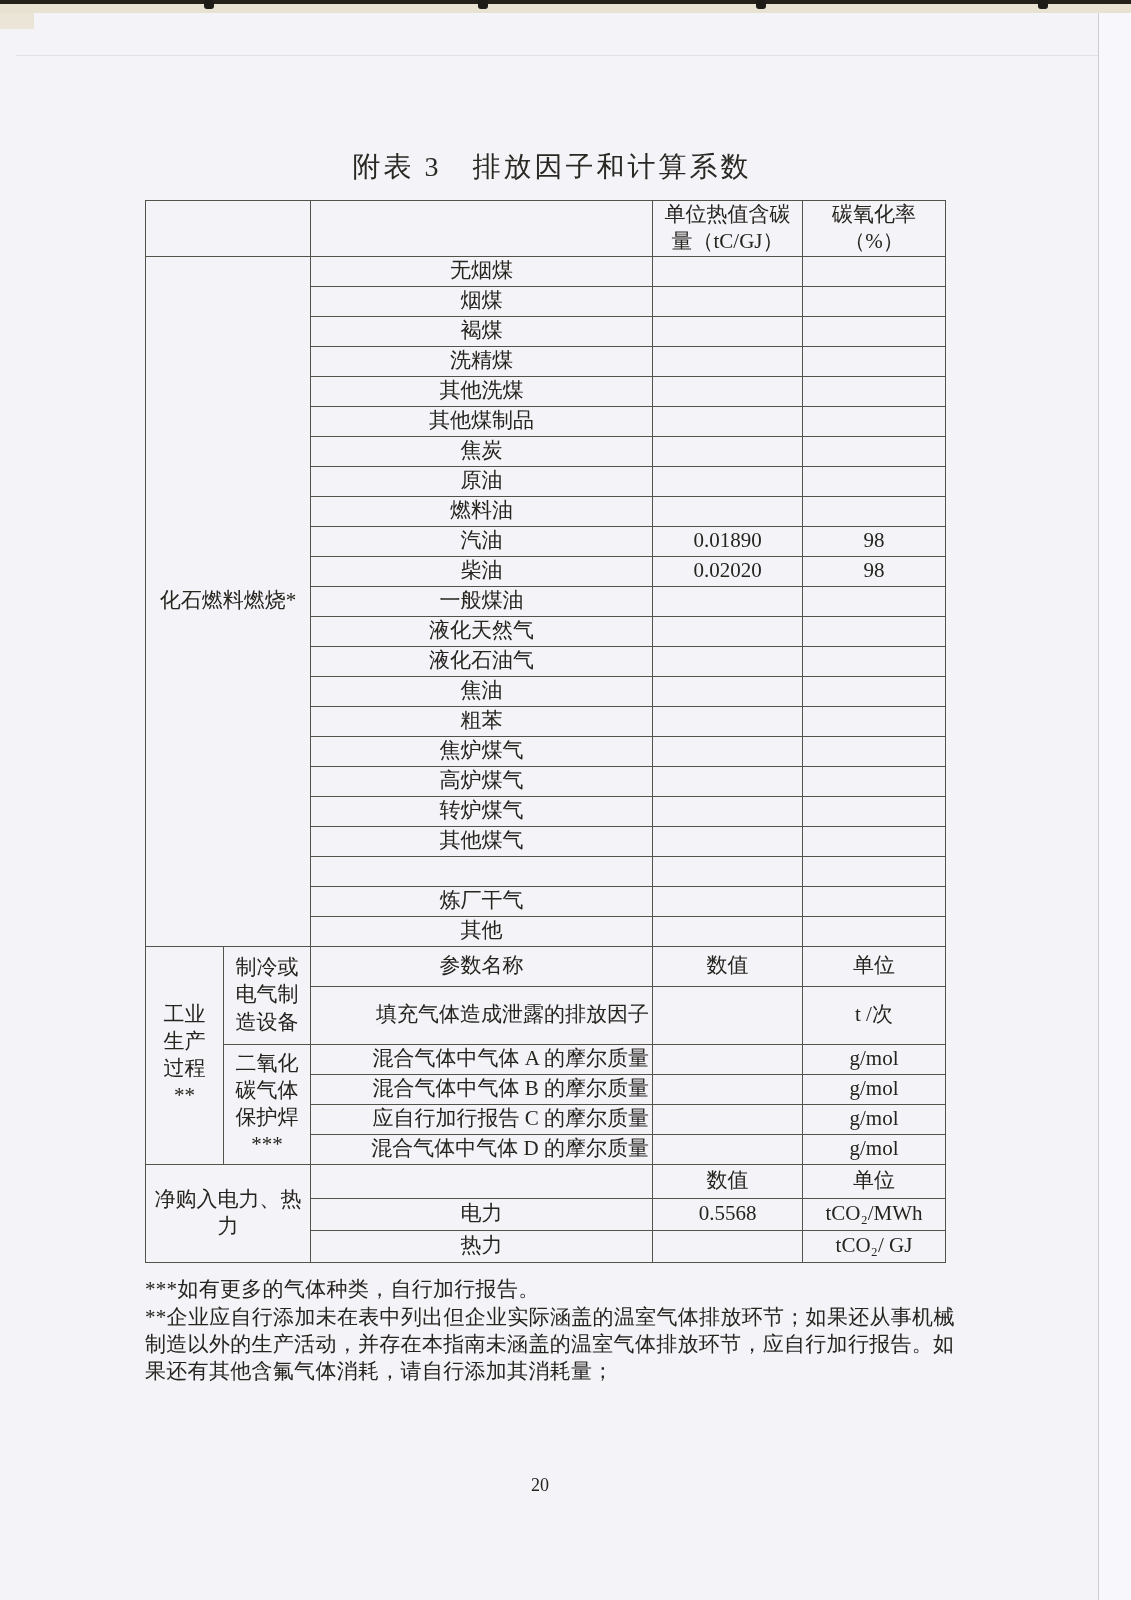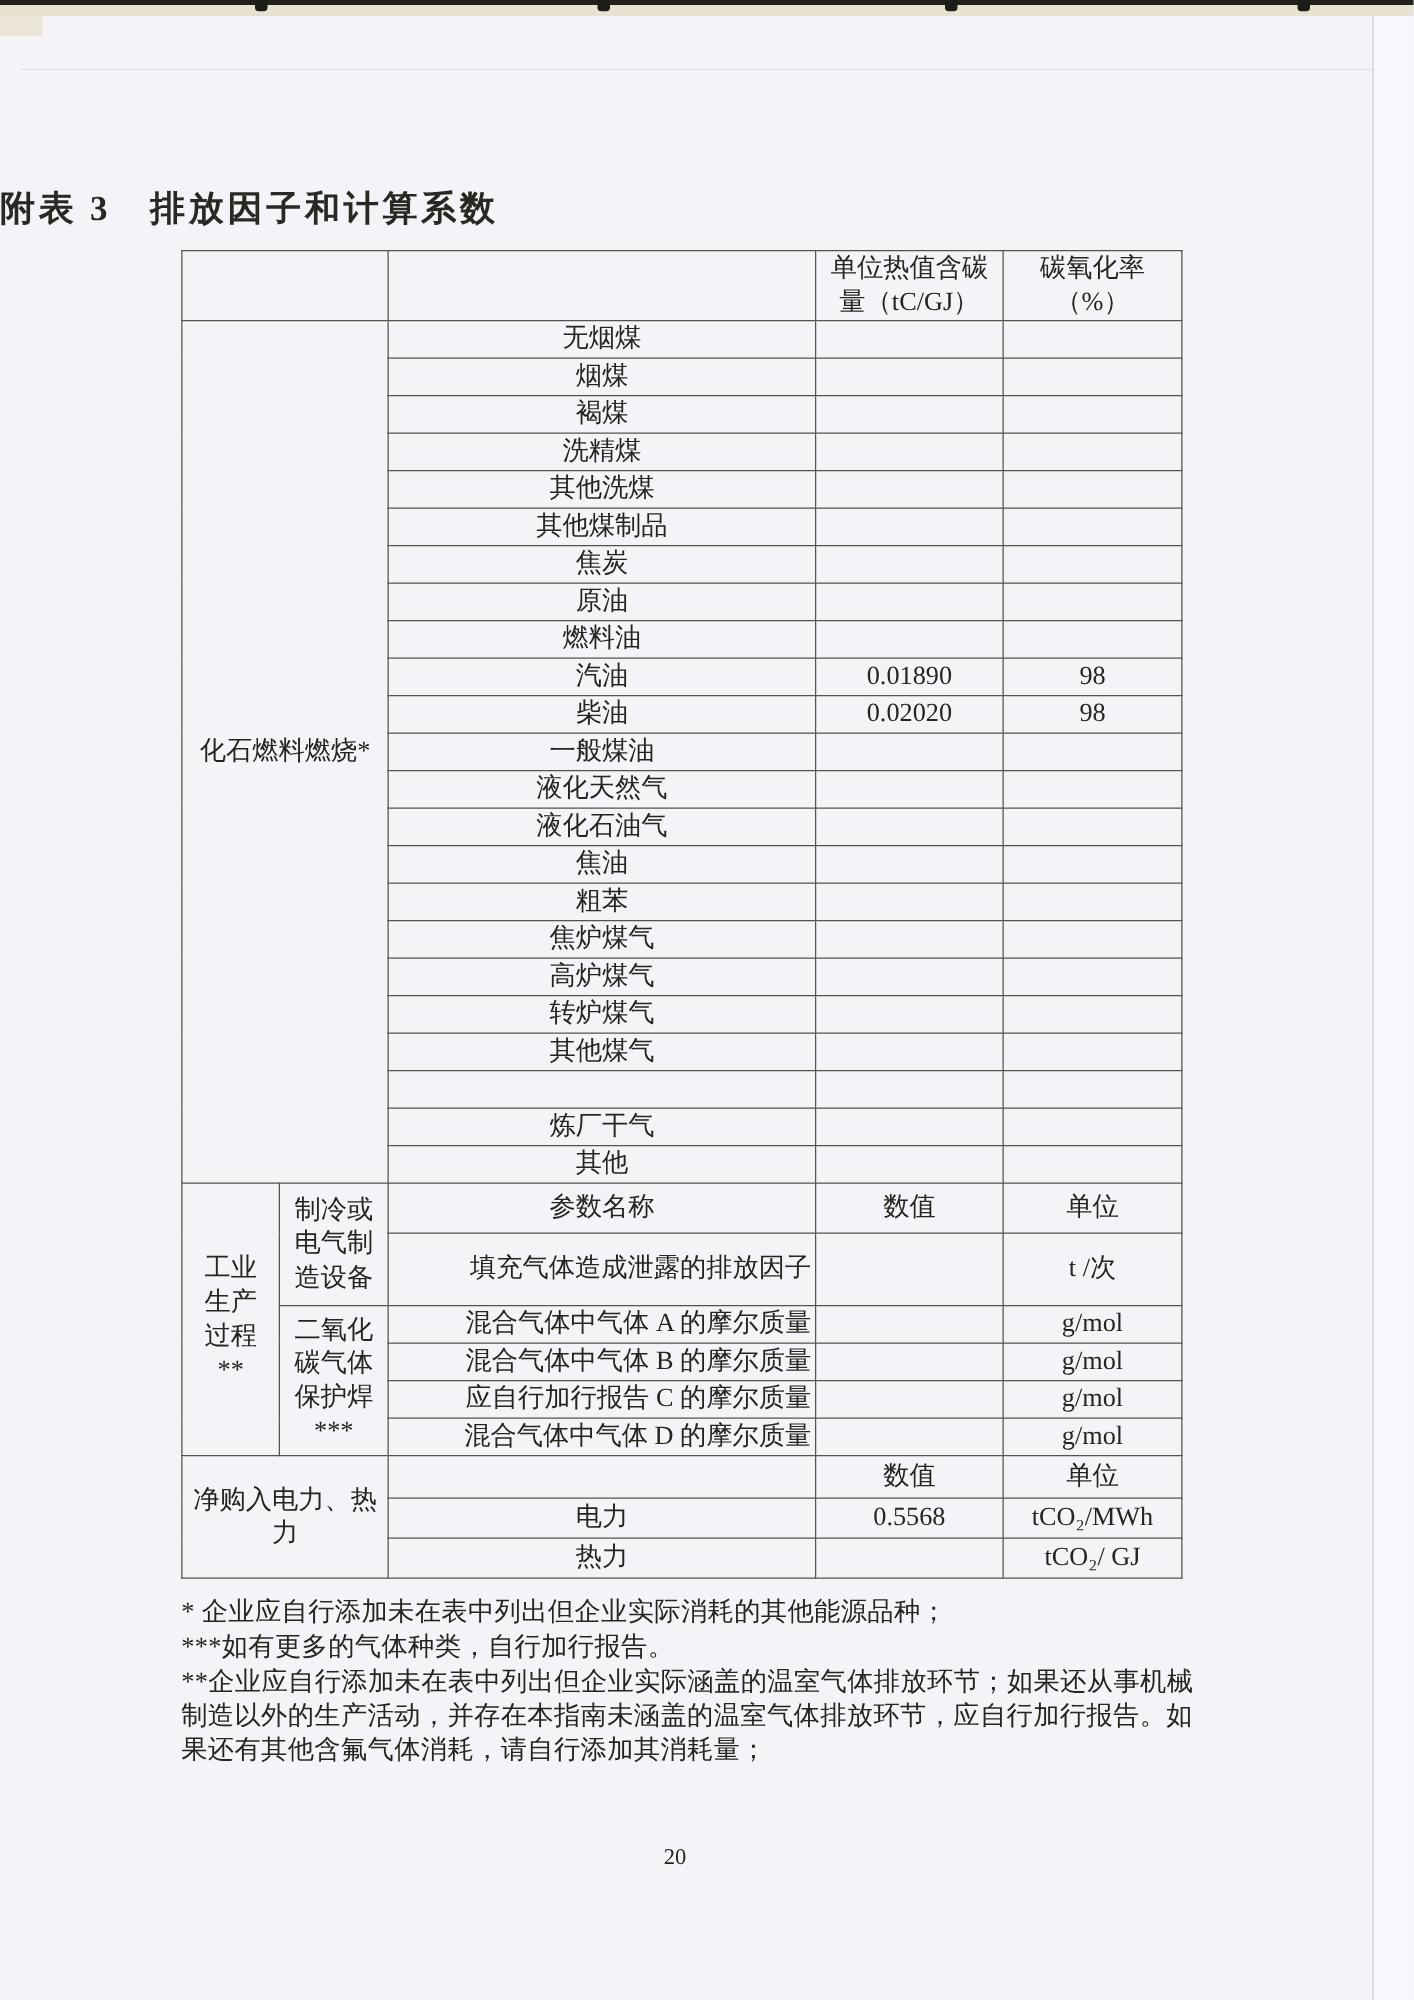--- a/index.html
+++ b/index.html
@@ -12,22 +12,22 @@
   
   .scan-top-bar{position:absolute;top:0;left:0;width:1131px;height:4px;background:#23211a;}
   .scan-cream{position:absolute;top:4px;left:0;width:1131px;height:9px;background:#e7e2d2;}
   .scan-cream-corner{position:absolute;top:13px;left:0;width:34px;height:16px;background:#eae5d7;}
   .scan-tick{position:absolute;top:0;width:10px;height:9px;background:#1d1c16;border-radius:0 0 3px 3px;}
   .scan-hairline{position:absolute;top:55px;left:16px;width:1084px;height:1px;background:#e2dfe9;}
   .scan-right-line{position:absolute;top:13px;left:1098px;width:1px;height:1587px;background:#cfccd6;}
   .scan-right-strip{position:absolute;top:13px;left:1099px;width:32px;height:1587px;background:#f8f7fb;}
 
   .doc-title{
-    position:absolute;top:148px;left:0;width:1104px;
-    font-size:28px;letter-spacing:3px;color:#2a2823;font-weight:bold;
+    position:absolute;top:148px;left:0;width:1104px;text-align:center;
+    font-size:28px;letter-spacing:3px;color:#2a2823;
   }
 
   .table-wrap{position:absolute;top:200px;left:145px;}
   table{border-collapse:collapse;table-layout:fixed;width:800px;font-size:21px;color:#26241f;}
   col.c1a{width:78px;} col.c1b{width:87px;} col.c2{width:342px;}
   col.c3{width:150px;} col.c4{width:143px;}
   td{border:1px solid #55524c;text-align:center;vertical-align:middle;padding:0 3px;line-height:1.3;}
   tr.hdr{height:49px;}
   tr.fuel-row{height:30px;}
   tr.r40{height:40px;} tr.r58{height:58px;} tr.r30{height:30px;}
@@ -252,18 +252,17 @@
     <tr class="r32">
       <td>热力</td>
       <td></td>
       <td>tCO₂/ GJ</td>
     </tr>
   </tbody>
 </table>
 </div>
 
 <div class="footnotes">
-  <p>* 企业应自行添加未在表中列出但企业实际消耗的其他能源品种；</p>
   <p>***如有更多的气体种类，自行加行报告。</p>
   <p>**企业应自行添加未在表中列出但企业实际涵盖的温室气体排放环节；如果还从事机械制造以外的生产活动，并存在本指南未涵盖的温室气体排放环节，应自行加行报告。如果还有其他含氟气体消耗，请自行添加其消耗量；</p>
 </div>
 
 <div class="page-number">20</div>
 
 </body></html>

